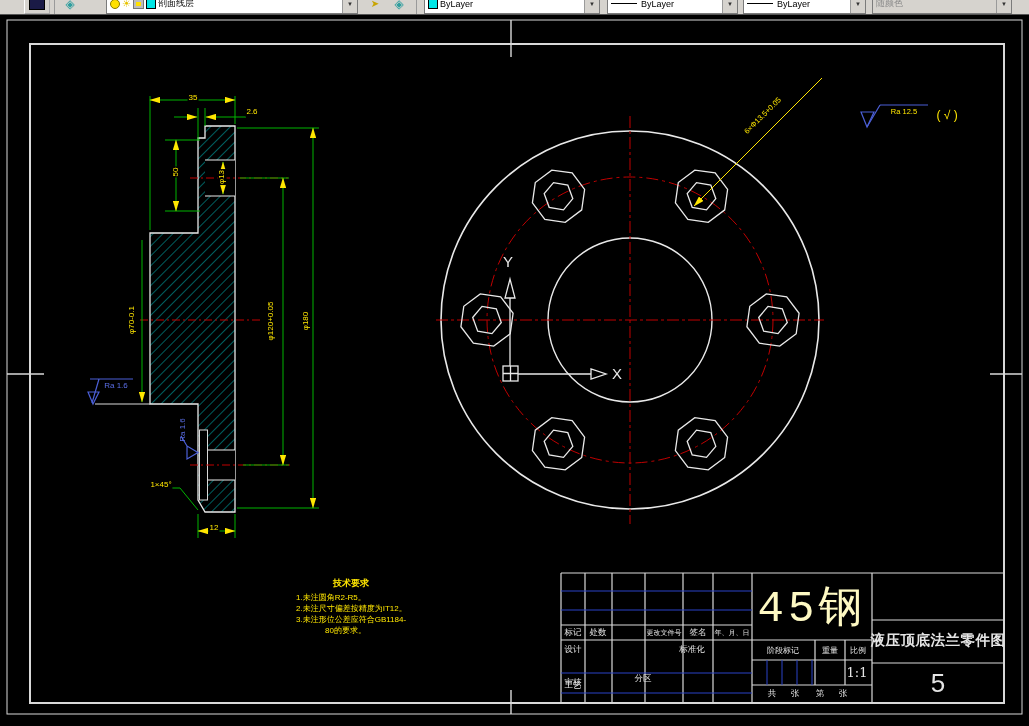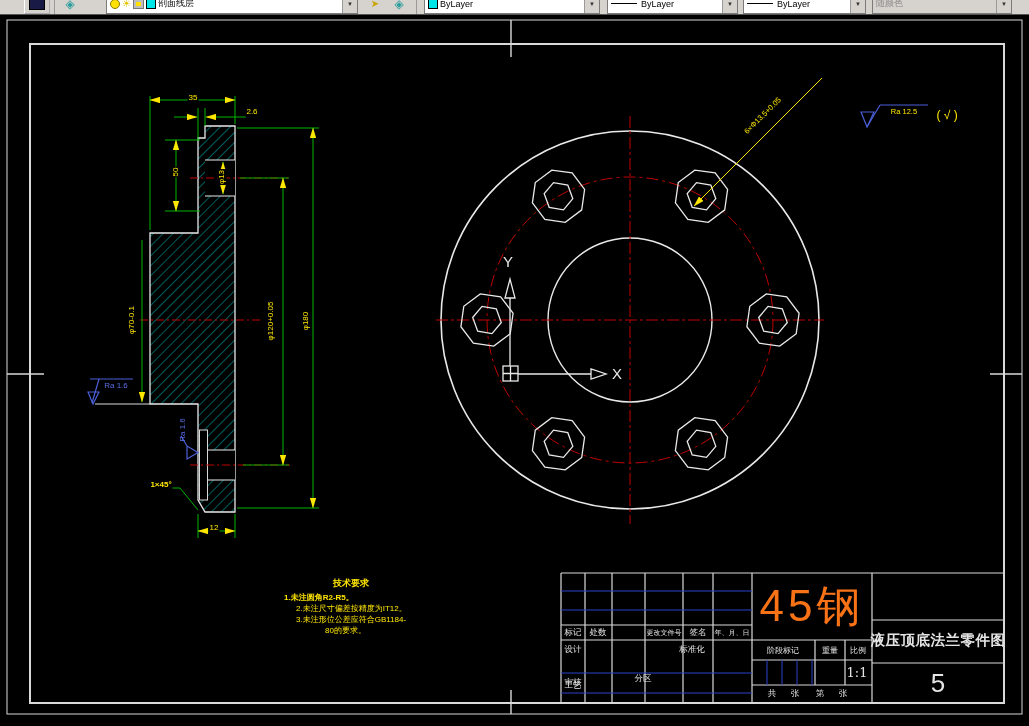--- a/index.html
+++ b/index.html
@@ -31,21 +31,21 @@
        transform:translate(-50%,-50%);background:#000;padding:0 1px;}
   .r{transform:translate(-50%,-50%) rotate(-90deg);}
   .r45{transform:translate(-50%,-50%) rotate(-45deg);background:transparent;}
   .blue{color:#5b6fe8;}
   .white{color:#e9e9e9;background:transparent;}
   .big{font-size:15px;}
   .txt{position:absolute;color:#ffe600;font-size:8px;line-height:1.1;white-space:nowrap;}
   .tbl{position:absolute;color:#e4e4e4;font-size:8.5px;white-space:nowrap;
        transform:translate(-50%,-50%);}
   .tbl.small{font-size:7px;}
-  .mat{font-family:Liberation Sans, sans-serif;font-size:44px;letter-spacing:4px;color:#f97316;}
+  .mat{font-family:Liberation Mono, monospace;font-size:44px;letter-spacing:4px;color:#fef9c3;}
   .dtitle{font-size:14.5px;font-weight:bold;letter-spacing:0.5px;}
   .dnum{font-size:26px;}
   .dscale{font-size:13px;font-family:"DejaVu Serif",serif;}
   svg{position:absolute;left:0;top:0;}
 </style>
 </head>
 <body>
 
 <div id="screen">
 
@@ -211,31 +211,31 @@
   </svg>
 
   <div class="lbl" style="left:193px;top:98px;">35</div>
   <div class="lbl" style="left:252px;top:112px;">2.6</div>
   <div class="lbl r" style="left:176px;top:172px;">50</div>
   <div class="lbl r" style="left:222px;top:177px;">φ13</div>
   <div class="lbl r" style="left:271px;top:321px;">φ120+0.05</div>
   <div class="lbl r" style="left:306px;top:321px;">φ180</div>
   <div class="lbl r" style="left:132px;top:320px;">φ70-0.1</div>
   <div class="lbl" style="left:214px;top:528px;">12</div>
-  <div class="lbl" style="left:161px;top:485px;font-weight:bold;">1×45°</div>
+  <div class="lbl" style="left:161px;top:485px;">1×45°</div>
   <div class="lbl blue" style="left:116px;top:386px;background:transparent;">Ra 1.6</div>
   <div class="lbl blue r" style="left:183px;top:430px;background:transparent;">Ra 1.6</div>
   <div class="lbl r45" style="left:763px;top:116px;font-size:7.5px;">6×Φ13.5+0.05</div>
   <div class="lbl" style="left:904px;top:112px;font-size:7.5px;background:transparent;">Ra 12.5</div>
   <div class="lbl" style="left:947px;top:116px;font-size:12px;background:transparent;">( √ )</div>
   <div class="lbl white big" style="left:617px;top:374px;">X</div>
   <div class="lbl white big" style="left:508px;top:262px;">Y</div>
 
   <div class="txt" style="left:333px;top:579px;font-size:9px;font-weight:bold;">技术要求</div>
-  <div class="txt" style="left:284px;top:594px;font-weight:bold;">1.未注圆角R2-R5。</div>
+  <div class="txt" style="left:296px;top:594px;">1.未注圆角R2-R5。</div>
   <div class="txt" style="left:296px;top:605px;">2.未注尺寸偏差按精度为IT12。</div>
   <div class="txt" style="left:296px;top:616px;">3.未注形位公差应符合GB1184-</div>
   <div class="txt" style="left:325px;top:627px;">80的要求。</div>
 
   <div class="tbl" style="left:573px;top:633px;">标记</div>
   <div class="tbl" style="left:598px;top:633px;">处数</div>
   <div class="tbl" style="left:643px;top:633px;margin-top:46px;">分区</div>
   <div class="tbl small" style="left:664px;top:633px;">更改文件号</div>
   <div class="tbl" style="left:698px;top:633px;">签名</div>
   <div class="tbl small" style="left:732px;top:633px;">年、月、日</div>

